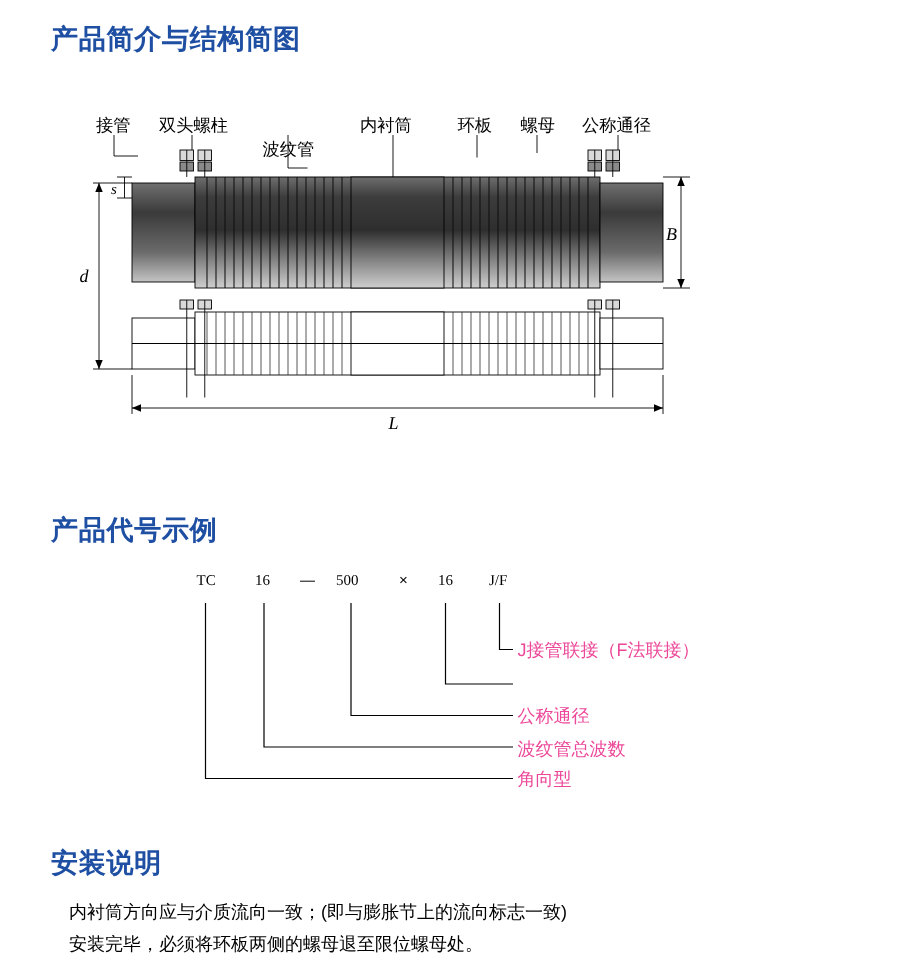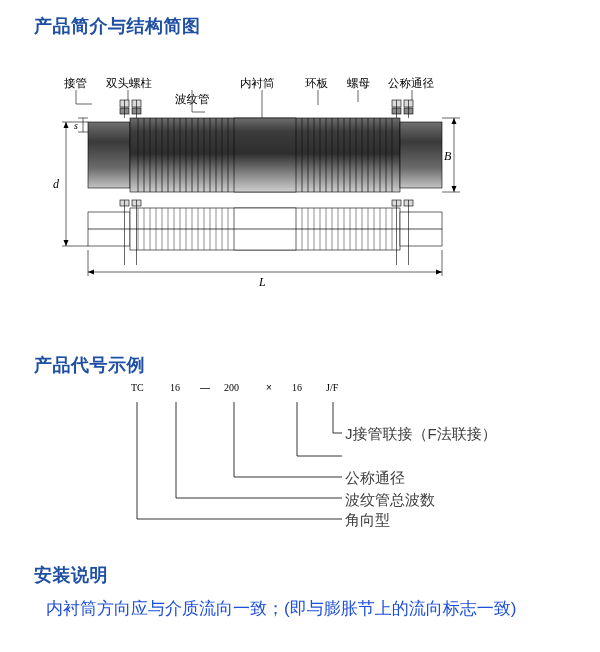--- a/index.html
+++ b/index.html
@@ -16,21 +16,21 @@
     overflow: hidden;
   }
   .section-title {
     position: absolute;
     font-size: 18px;
     font-weight: bold;
     color: #1f4fa3;
     letter-spacing: 0.5px;
   }
   #title-1 { left: 34px; top: 14px; }
-  #title-2 { left: 34px; top: 353px; text-align: right; }
+  #title-2 { left: 34px; top: 341px; text-align: right; }
   #title-3 { left: 34px; top: 563px; }
 
   .diagram-wrap {
     position: absolute;
     left: 40px;
     top: 60px;
     width: 520px;
     height: 230px;
   }
   .code-wrap {
@@ -40,37 +40,37 @@
     width: 520px;
     height: 160px;
   }
   .install-wrap {
     position: absolute;
     left: 46px;
     top: 598px;
     width: 520px;
   }
   .install-line {
-    font-size: 17px;
+    font-size: 12px;
     line-height: 21px;
-    color: #1d4ed8;
+    color: #000000;
   }
 
   
   .callout {
     position: absolute;
     font-size: 11.5px;
     color: #000;
     white-space: nowrap;
   }
 
   .codeline {
     position: absolute;
-    font-size: 15px;
-    color: #404040;
+    font-size: 12px;
+    color: #ec4899;
     white-space: nowrap;
   }
   .code-token {
     position: absolute;
     font-size: 10px;
     color: #000;
     white-space: nowrap;
   }
   svg { display: block; }
 </style>
@@ -268,21 +268,21 @@
   </svg>
 </div>
 
 <div id="title-2" class="section-title">产品代号示例</div>
 
 <div class="code-wrap">
 
   <div class="code-token" style="left:91px; top:4px; font-family:'Liberation Serif', serif;">TC</div>
   <div class="code-token" style="left:130px; top:4px; font-family:'Liberation Serif', serif;">16</div>
   <div class="code-token" style="left:160px; top:4px;">—</div>
-  <div class="code-token" style="left:184px; top:4px; font-family:'Liberation Serif', serif;">200</div>
+  <div class="code-token" style="left:184px; top:4px; font-family:'Liberation Serif', serif;">500</div>
   <div class="code-token" style="left:226px; top:4px;">×</div>
   <div class="code-token" style="left:252px; top:4px; font-family:'Liberation Serif', serif;">16</div>
   <div class="code-token" style="left:286px; top:4px; font-family:'Liberation Serif', serif;">J/F</div>
 
   <svg width="520" height="160" viewBox="0 0 520 160" style="position:absolute; left:0; top:0;">
     <g stroke="#000" stroke-width="0.8" fill="none">
 
       <path d="M293,24 L293,55 L302,55"></path>
 
       <path d="M257,24 L257,78 L302,78"></path>
@@ -298,13 +298,14 @@
   <div class="codeline" style="left:305px; top:47px;">J接管联接（F法联接）</div>
   <div class="codeline" style="left:305px; top:70px;margin-top:43px;">波纹管总波数</div>
   <div class="codeline" style="left:305px; top:91px;">公称通径</div>
   <div class="codeline" style="left:305px; top:133px;">角向型</div>
 </div>
 
 <div id="title-3" class="section-title">安装说明</div>
 
 <div class="install-wrap">
   <div class="install-line">内衬筒方向应与介质流向一致；(即与膨胀节上的流向标志一致)</div>
+  <div class="install-line">安装完毕，必须将环板两侧的螺母退至限位螺母处。</div>
 </div>
 
 </body></html>

